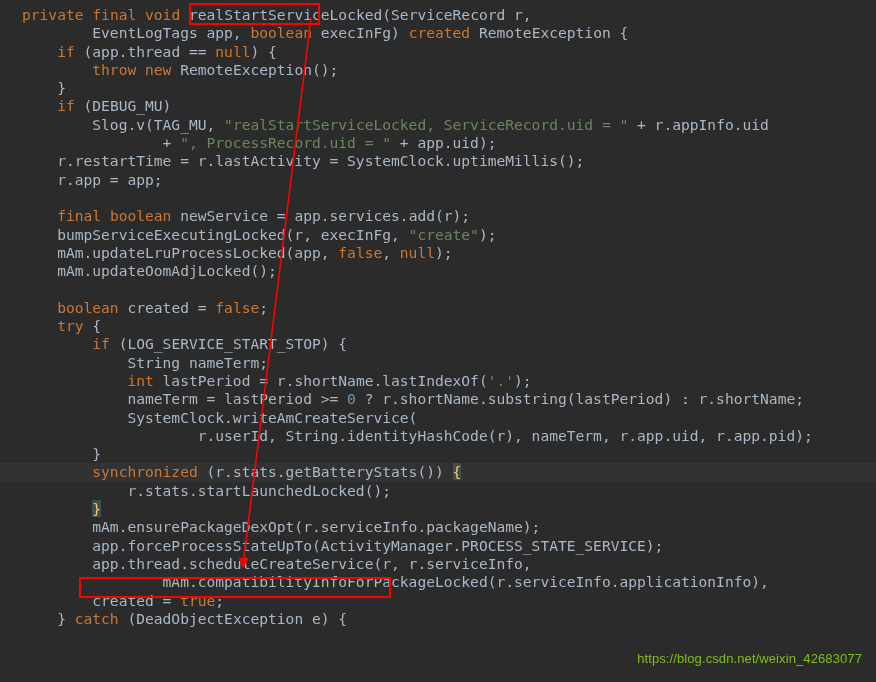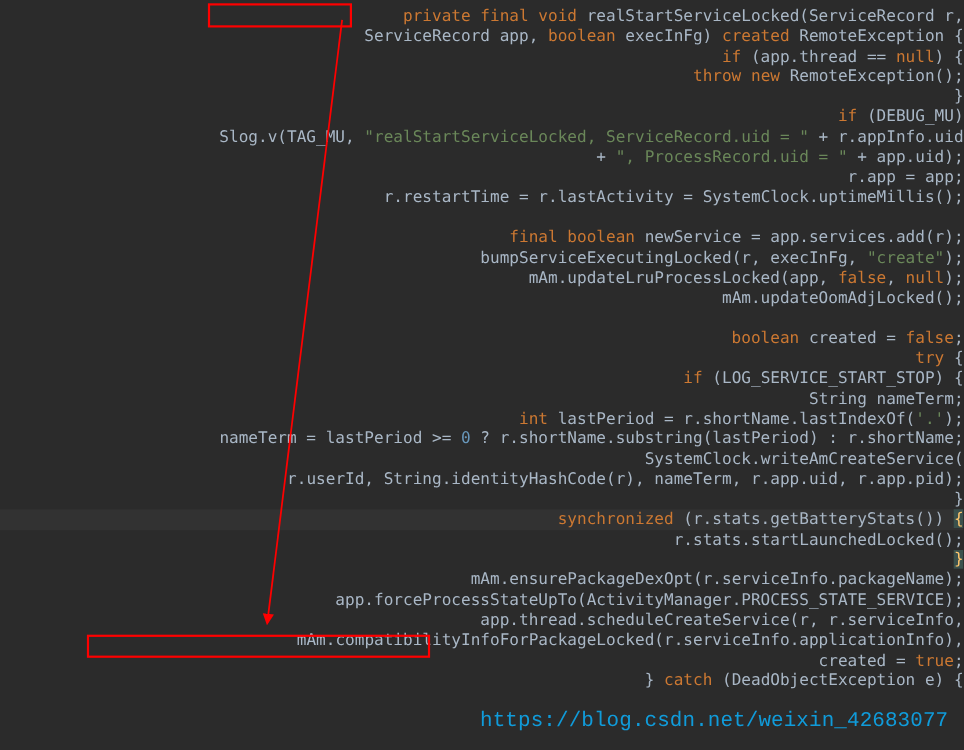--- a/index.html
+++ b/index.html
@@ -7,21 +7,20 @@
     padding: 0;
     background: #2b2b2b;
   }
   #screenshot {
     position: relative;
     width: 876px;
     height: 682px;
     background: #2b2b2b;
     overflow: hidden;
     font-family: "DejaVu Sans Mono", monospace;
-    text-align: right;
   }
   #code-area {
     position: absolute;
     left: 0;
     top: 0;
     width: 876px;
     height: 682px;
     padding: 6px 0 0 0;
     box-sizing: border-box;
   }
@@ -59,43 +58,43 @@
   #red-arrow {
     position: absolute;
     left: 0; top: 0;
     width: 876px; height: 682px;
     pointer-events: none;
   }
   #watermark {
     position: absolute;
     right: 14px;
     bottom: 16px;
-    color: #0ea5e9;
-    font-family: Liberation Mono, monospace;
-    font-size: 19px;
+    color: #84cc16;
+    font-family: Liberation Sans, sans-serif;
+    font-size: 13px;
     letter-spacing: 0.1px;
     opacity: 0.92;
   }
 </style>
 </head>
 <body>
 
 <div id="screenshot">
 
   <div id="code-area">
       <div class="code-line"><span class="kw">private</span><span class="plain"> </span><span class="kw">final</span><span class="plain"> </span><span class="kw">void</span><span class="plain"> realStartServiceLocked(ServiceRecord r,</span></div>
-      <div class="code-line"><span class="plain">        ServiceRecord app, </span><span class="kw">boolean</span><span class="plain"> execInFg) </span><span class="kw">created</span><span class="plain"> RemoteException {</span></div>
+      <div class="code-line"><span class="plain">        EventLogTags app, </span><span class="kw">boolean</span><span class="plain"> execInFg) </span><span class="kw">created</span><span class="plain"> RemoteException {</span></div>
       <div class="code-line"><span class="plain">    </span><span class="kw">if</span><span class="plain"> (app.thread == </span><span class="kw">null</span><span class="plain">) {</span></div>
       <div class="code-line"><span class="plain">        </span><span class="kw">throw</span><span class="plain"> </span><span class="kw">new</span><span class="plain"> RemoteException();</span></div>
       <div class="code-line"><span class="plain">    }</span></div>
       <div class="code-line"><span class="plain">    </span><span class="kw">if</span><span class="plain"> (DEBUG_MU)</span></div>
       <div class="code-line"><span class="plain">        Slog.v(TAG_MU, </span><span class="str">"realStartServiceLocked, ServiceRecord.uid = "</span><span class="plain"> + r.appInfo.uid</span></div>
       <div class="code-line"><span class="plain">                + </span><span class="str">", ProcessRecord.uid = "</span><span class="plain"> + app.uid);</span></div>
+      <div class="code-line"><span class="plain">    r.restartTime = r.lastActivity = SystemClock.uptimeMillis();</span></div>
       <div class="code-line"><span class="plain">    r.app = app;</span></div>
-      <div class="code-line"><span class="plain">    r.restartTime = r.lastActivity = SystemClock.uptimeMillis();</span></div>
       <div class="code-line"><span class="plain"></span></div>
       <div class="code-line"><span class="plain">    </span><span class="kw">final</span><span class="plain"> </span><span class="kw">boolean</span><span class="plain"> newService = app.services.add(r);</span></div>
       <div class="code-line"><span class="plain">    bumpServiceExecutingLocked(r, execInFg, </span><span class="str">"create"</span><span class="plain">);</span></div>
       <div class="code-line"><span class="plain">    mAm.updateLruProcessLocked(app, </span><span class="kw">false</span><span class="plain">, </span><span class="kw">null</span><span class="plain">);</span></div>
       <div class="code-line"><span class="plain">    mAm.updateOomAdjLocked();</span></div>
       <div class="code-line"><span class="plain"></span></div>
       <div class="code-line"><span class="plain">    </span><span class="kw">boolean</span><span class="plain"> created = </span><span class="kw">false</span><span class="plain">;</span></div>
       <div class="code-line"><span class="plain">    </span><span class="kw">try</span><span class="plain"> {</span></div>
       <div class="code-line"><span class="plain">        </span><span class="kw">if</span><span class="plain"> (LOG_SERVICE_START_STOP) {</span></div>
       <div class="code-line"><span class="plain">            String nameTerm;</span></div>

